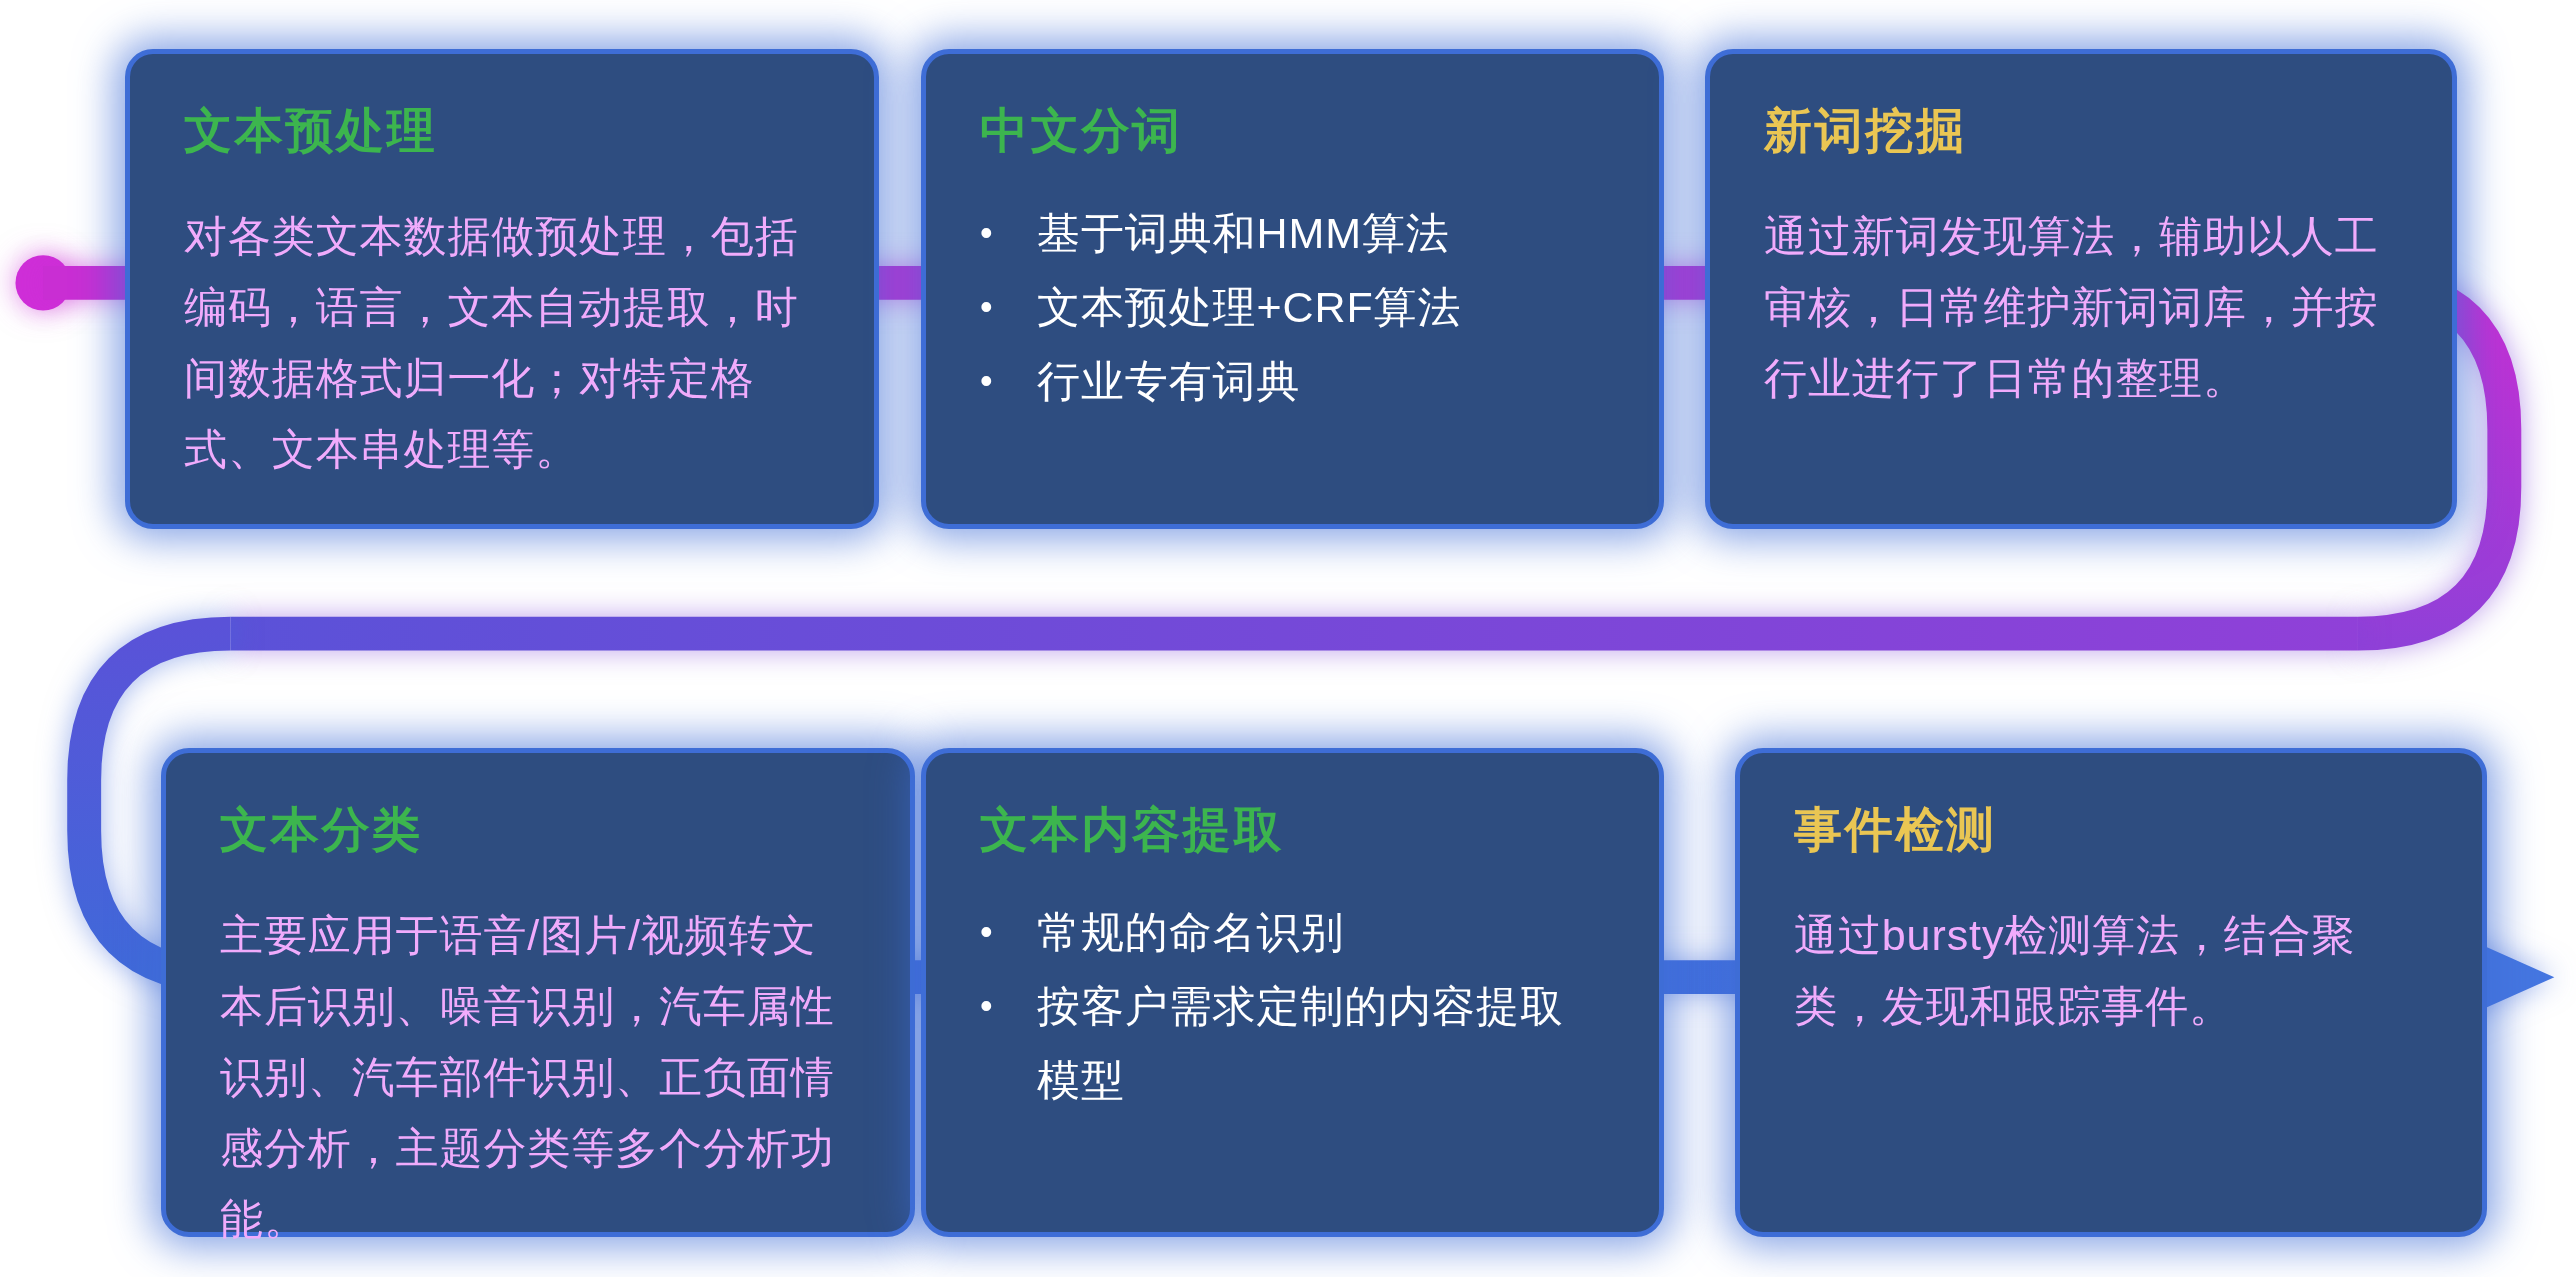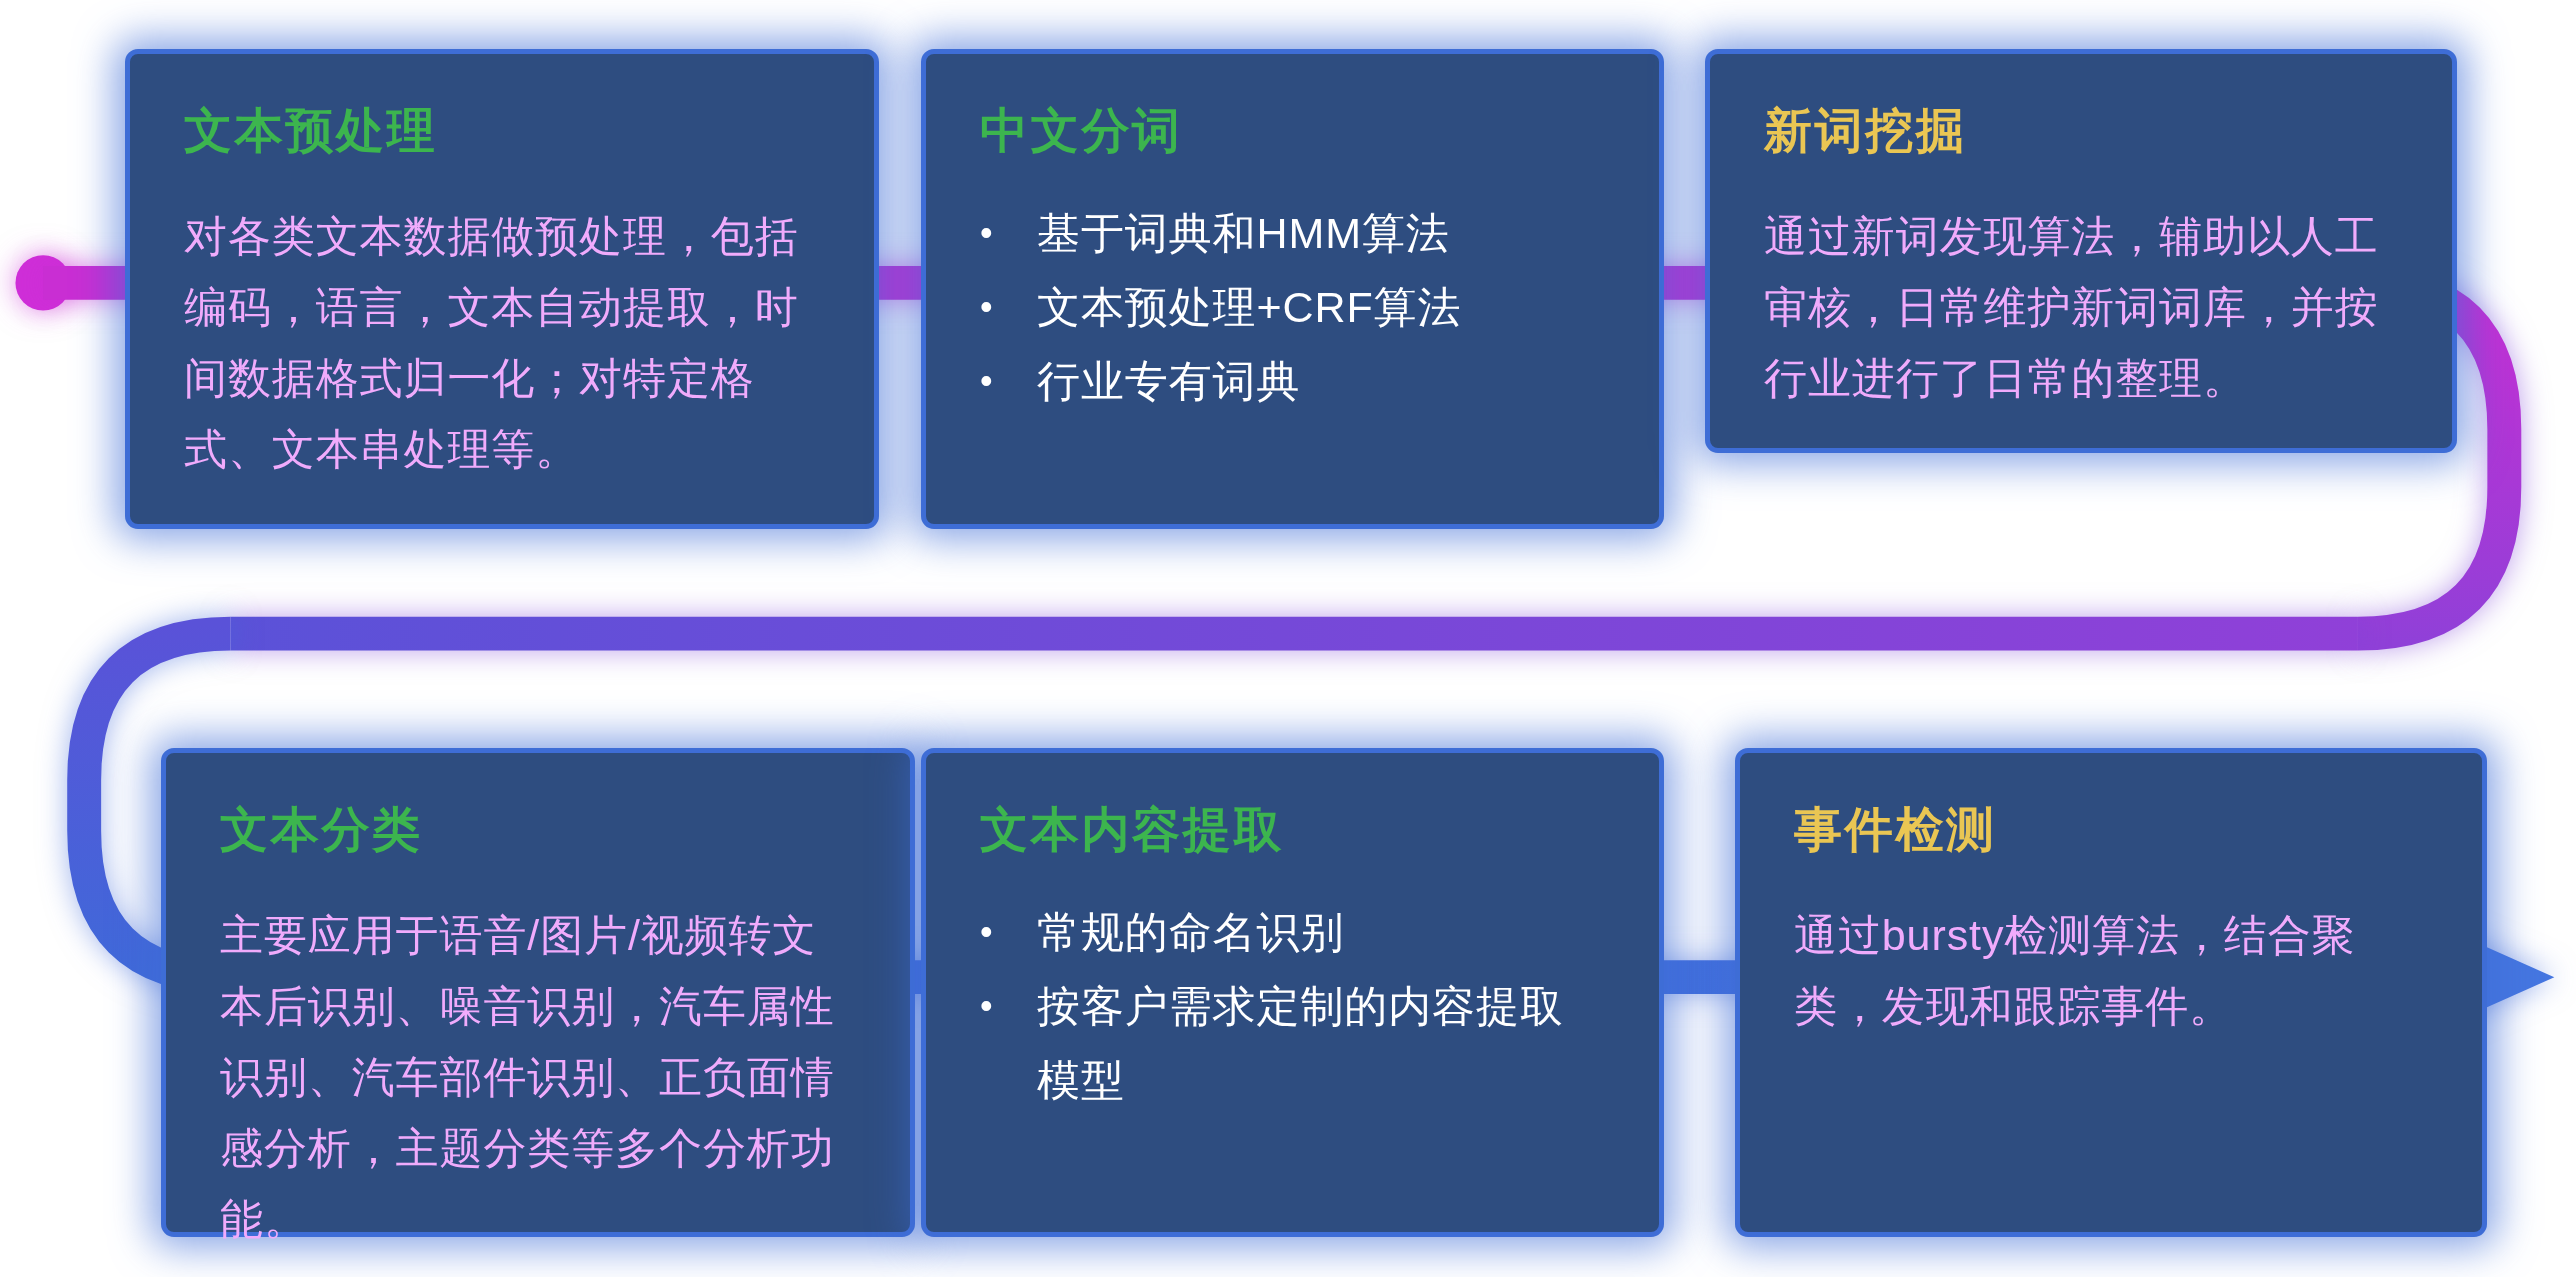--- a/index.html
+++ b/index.html
@@ -19,27 +19,27 @@
   .glow-magenta { filter: drop-shadow(0 0 16px rgba(201,46,211,0.55)); }
   .glow-purple  { filter: drop-shadow(0 0 16px rgba(125,66,216,0.50)); }
   .glow-blue    { filter: drop-shadow(0 0 16px rgba(64,106,217,0.50)); }
 
   
   .card {
     position:absolute;
     z-index:2;
     background:#2e4d80;
     border:5.4px solid #3e6dd6;
-    border-radius:13px;
+    border-radius:28px;
     box-shadow:0 0 39px 10.7px rgba(62,109,214,0.60);
     padding:48px 52px 36px 54px;
   }
   .card-1 { left:125px;  top:49px;  width:754px; height:480px; }
   .card-2 { left:921px; top:49px;  width:743px; height:480px; }
-  .card-3 { left:1705px; top:49px;  width:752px; height:404px; }
+  .card-3 { left:1705px; top:49px;  width:752px; height:480px; }
   .card-4 { left:125px;  top:748px; width:754px; height:489px;margin-left:36px; }
   .card-5 { left:921px; top:748px; width:743px; height:489px; }
   .card-6 { left:1735px; top:748px; width:752px; height:489px; }
 
   .card-title {
     font-size:48px;
     font-weight:700;
     letter-spacing:2.7px;
     line-height:1.2;
   }

